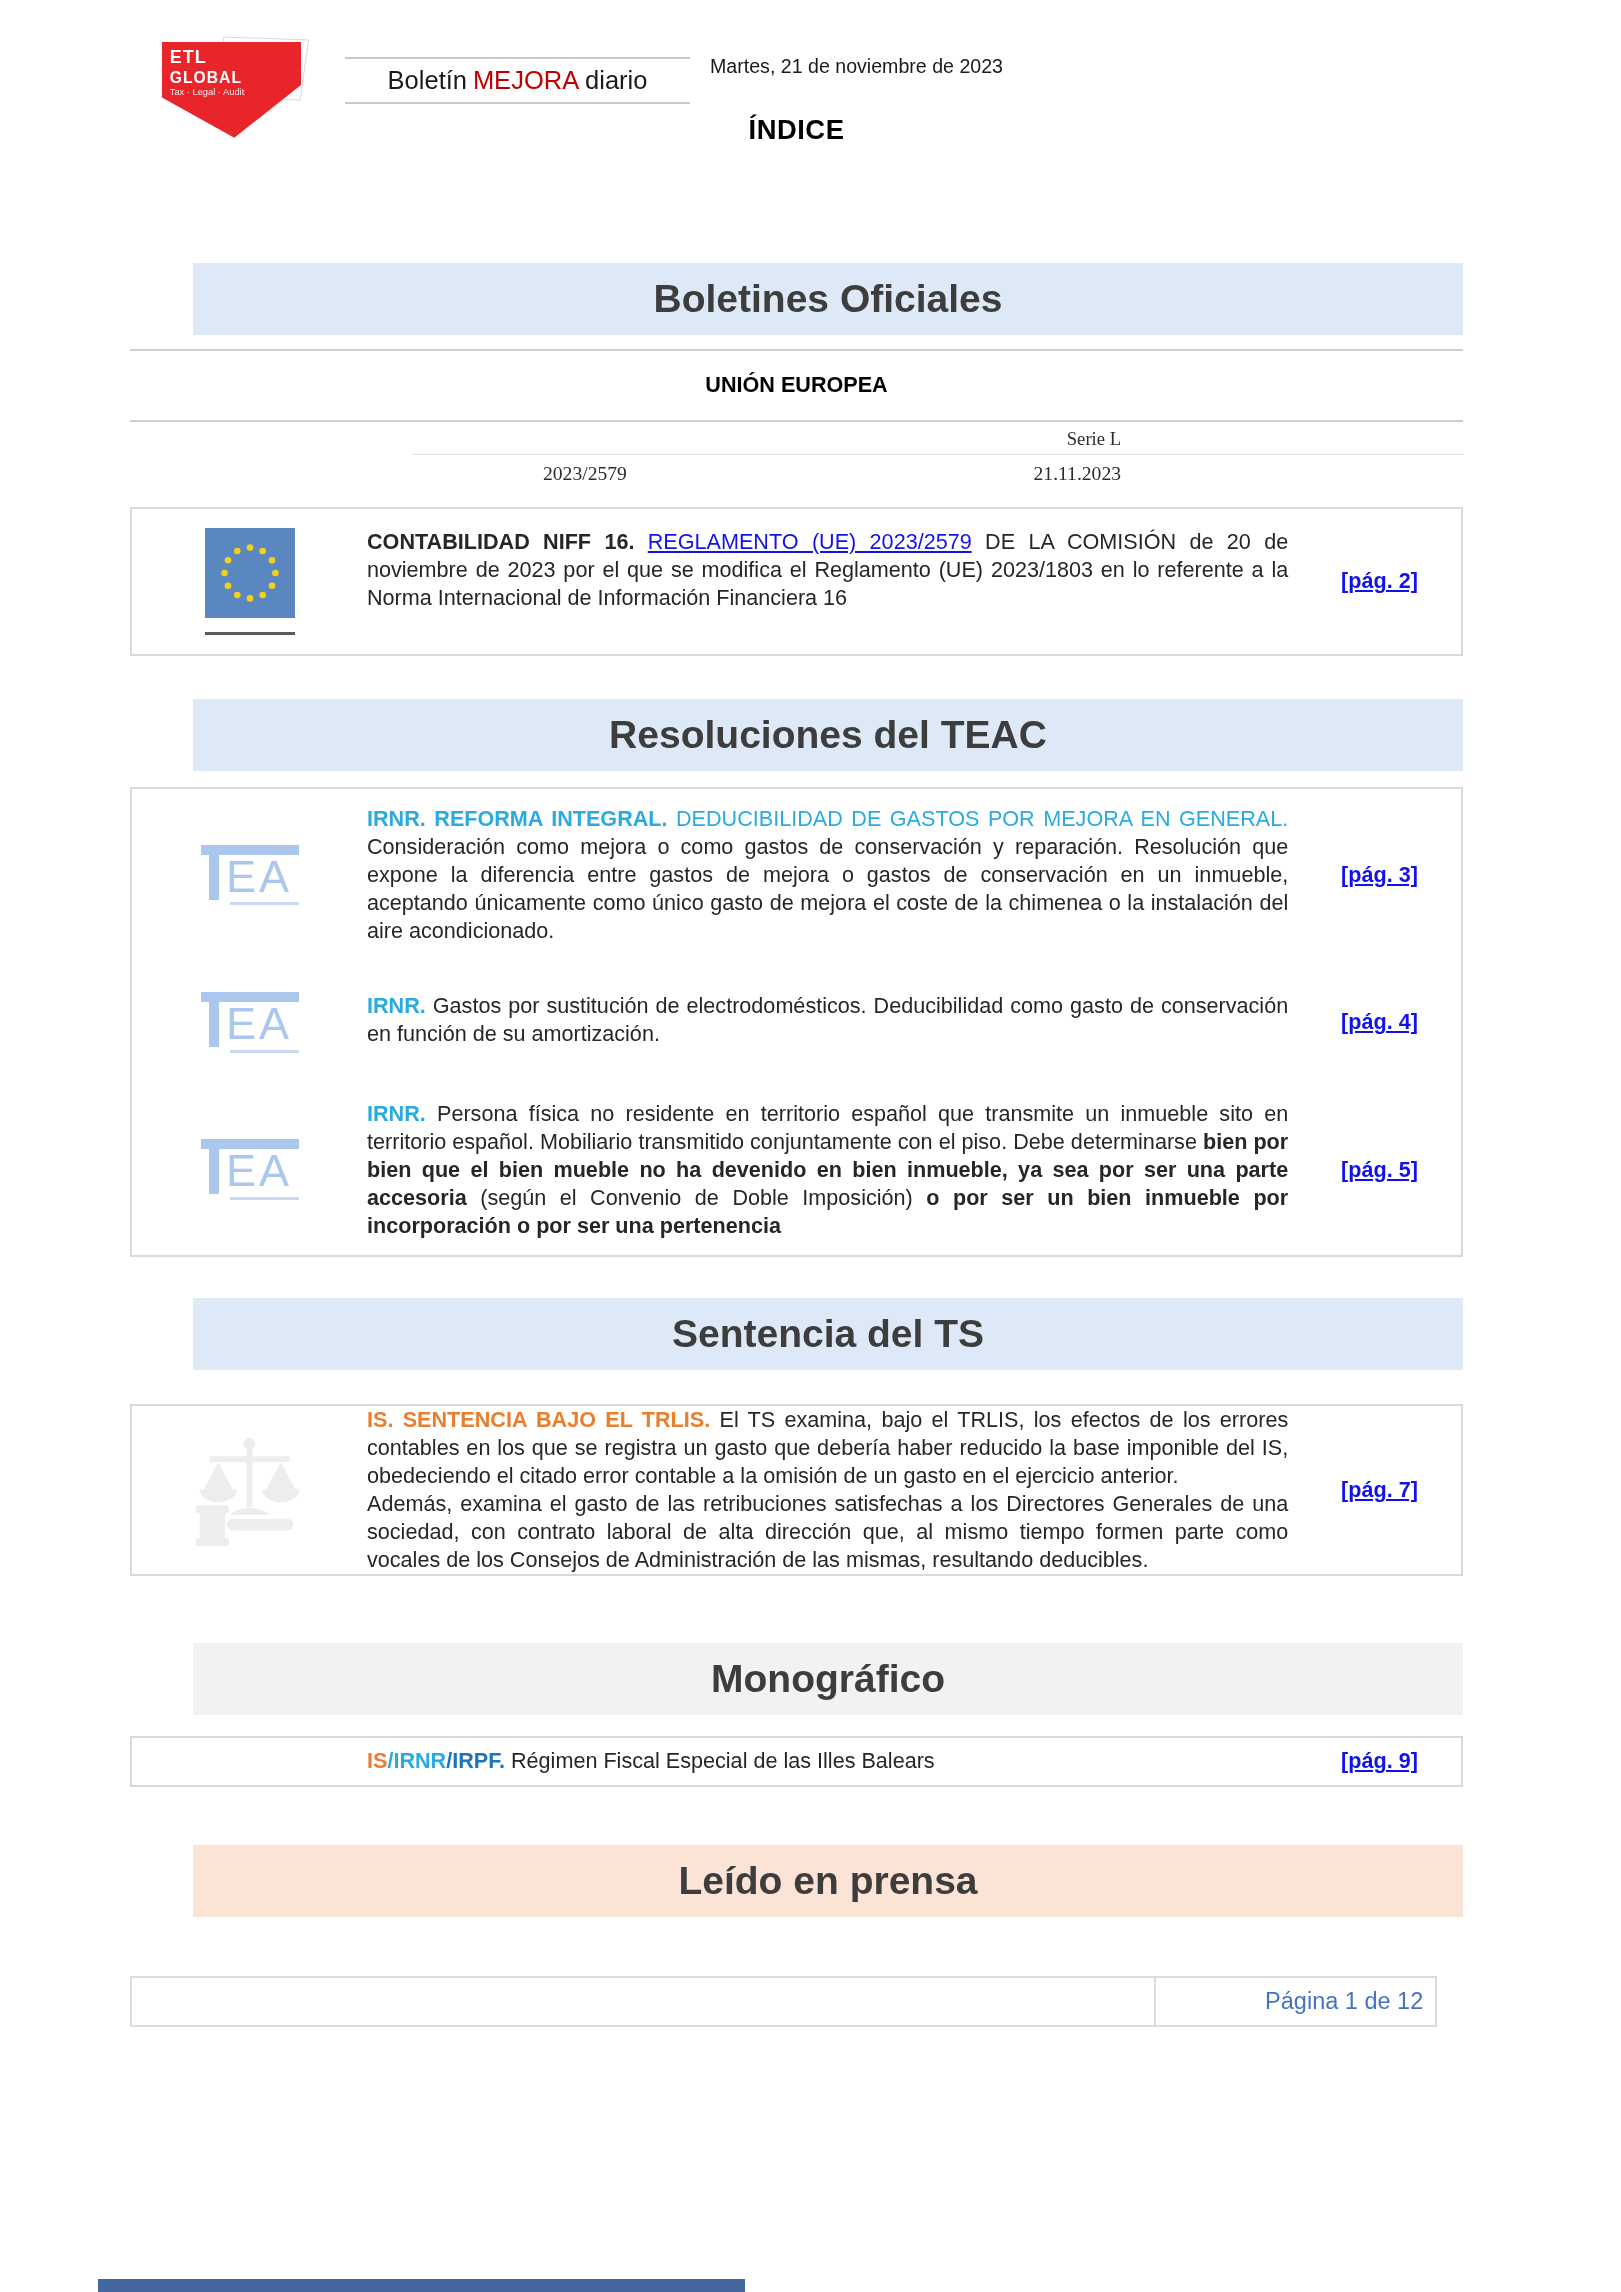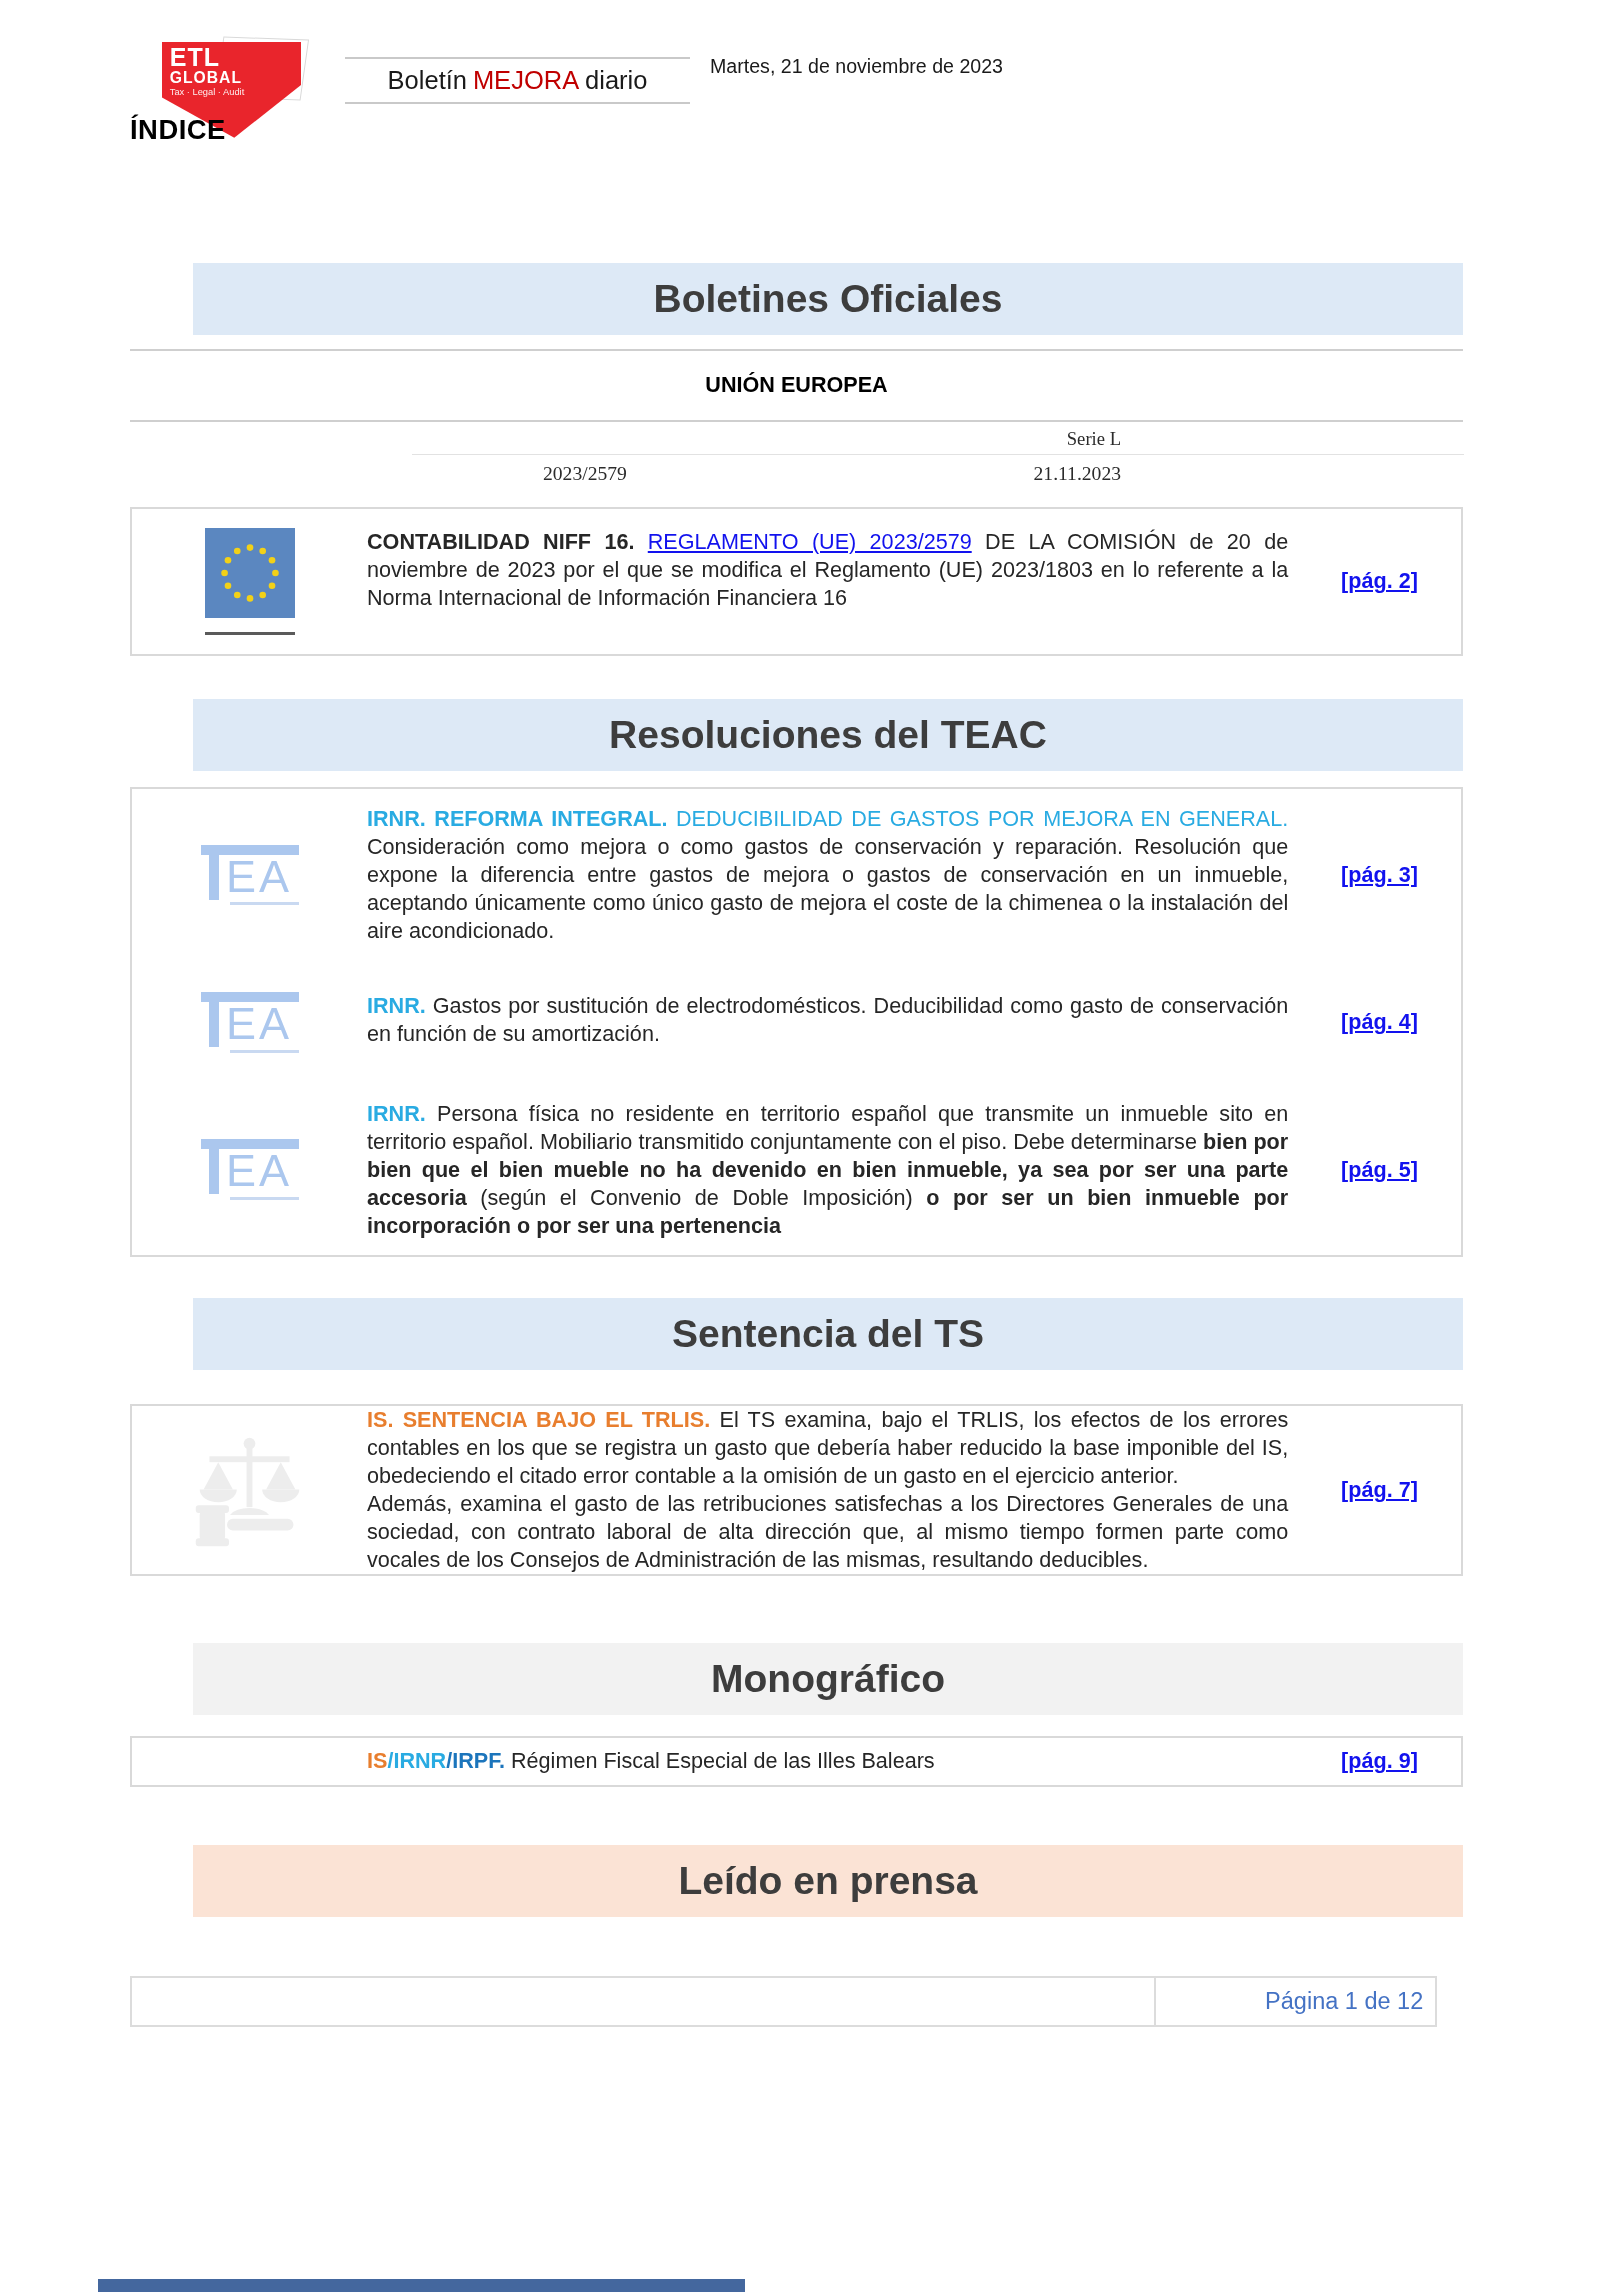--- a/index.html
+++ b/index.html
@@ -8,30 +8,30 @@
     position:relative; width:1621px; height:2293px; margin:0 auto;
     background:#ffffff; overflow:hidden; color:#1f1f1f;
   }
   
   .header { position:relative; height:196px; }
   .logo { position:absolute; left:162px; top:32px; width:147px; height:106px; }
   .logo-ghost { position:absolute; left:57px; top:5.9px; width:86px; height:61px;
     background:#fff; border:1px solid #d9d9d9; transform:skewX(-6deg) rotate(2deg); }
   .logo-red { position:absolute; left:0; top:9.8px; width:139px; height:96px; background:#e9252c;
     clip-path:polygon(0 0,100% 0,100% 45%,52% 100%,0 58%); padding:3.9px 0 0 7.8px; color:#fff; }
-  .logo-etl { font-size:25px; font-weight:bold; letter-spacing:1px; line-height:23.5px; }
+  .logo-etl { font-size:18px; font-weight:bold; letter-spacing:1px; line-height:23.5px; }
   .logo-global { font-size:15.7px; font-weight:bold; letter-spacing:1px; line-height:17.6px; }
   .logo-sub { font-size:9.3px; line-height:11.8px; opacity:.92; }
   .masthead { position:absolute; left:345px; top:57px; width:345px; height:47px;
     border-top:2px solid #c9c9c9; border-bottom:2px solid #c9c9c9;
     display:flex; align-items:center; justify-content:center;
     font-size:25.5px; color:#1a1a1a; }
   .masthead .accent { color:#c00000; margin:0 5.9px; }
   .date { position:absolute; left:710px; top:55px; font-size:19.6px; color:#1a1a1a; }
-  .indice { position:absolute; top:114px; left:130px; width:1333px; text-align:left;
+  .indice { position:absolute; top:114px; left:130px; width:1333px; text-align:center;
     font-size:27.4px; font-weight:bold; color:#000; letter-spacing:0.5px; }
   
   .banner { margin-left:193px; width:1270px; height:72px;
     display:flex; align-items:center; justify-content:center;
     font-size:39px; font-weight:bold; color:#3d3d3d; }
   .banner.blue  { background:#dde9f6; }
   .banner.gray  { background:#f2f2f2; }
   .banner.peach { background:#fbe3d5; }
   
   .ue-heading { margin-left:130px; margin-top:13.7px; width:1333px;

